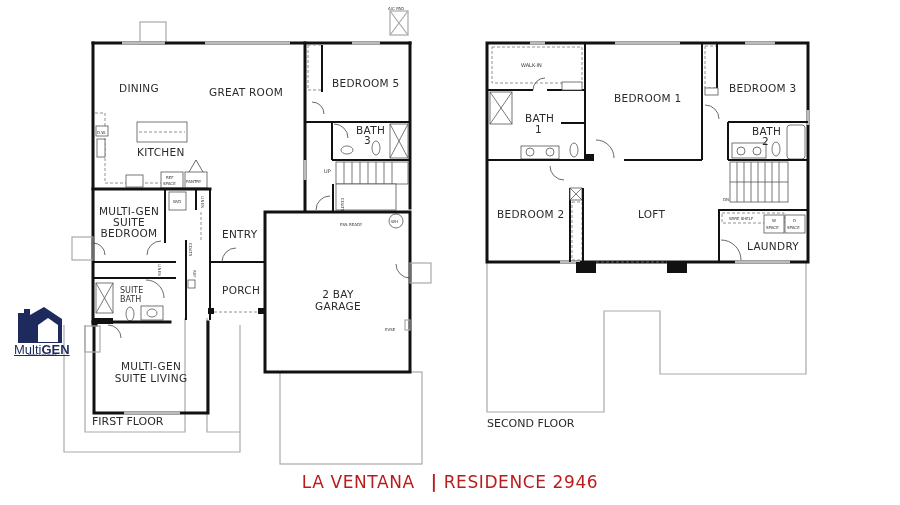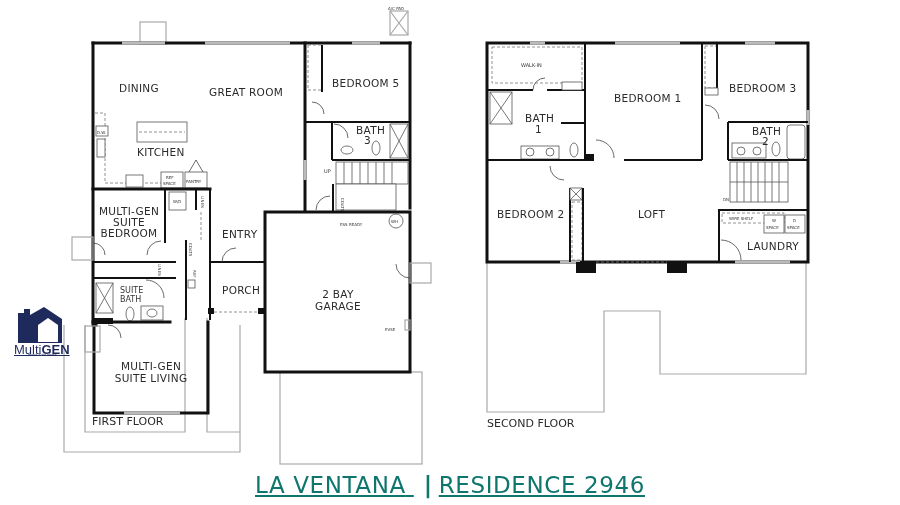--- a/index.html
+++ b/index.html
@@ -12,21 +12,21 @@
     .dash { stroke: #777; stroke-width: 0.8; fill: none; stroke-dasharray: 3 2; }
     .window { stroke: #bbb; stroke-width: 3; }
     .door { stroke: #444; stroke-width: 0.8; fill: none; }
     .solid { fill: #111; }
     .room-label { font-family: "DejaVu Sans", sans-serif; font-size: 10.5px; fill: #2a2a2a; letter-spacing: 0.3px; }
     .small-label { font-family: "DejaVu Sans", sans-serif; font-size: 5px; fill: #333; }
     .tiny-label { font-family: "DejaVu Sans", sans-serif; font-size: 4px; fill: #333; }
     .floor-label { font-family: "DejaVu Sans", sans-serif; font-size: 11px; fill: #2a2a2a; }
     .title {
       position: absolute; left: 0; width: 900px; top: 472px; text-align: center;
-      font-family: "DejaVu Sans", sans-serif; font-size: 23px; color: #0f766e; letter-spacing: 0.6px; text-decoration: underline;
+      font-family: "DejaVu Sans", sans-serif; font-size: 17px; color: #b91c1c; letter-spacing: 0.6px;
     }
     .title .sep { display: inline-block; margin: 0 6px 0 10px; font-weight: bold; }
     .logo { position: absolute; left: 14px; top: 305px; width: 60px; height: 55px; }
     .logo-text { position: absolute; left: 14px; top: 342px; font-family: "Liberation Sans", sans-serif; font-size: 13px; color: #1f2a5c; text-decoration: underline; }
     .logo-text b { font-weight: bold; }
     .logo-sub { position: absolute; left: 28px; top: 353px; font-family: "Liberation Sans", sans-serif; font-size: 3.5px; color: #1f2a5c; }
   </style>
 </head>
 <body>
 

